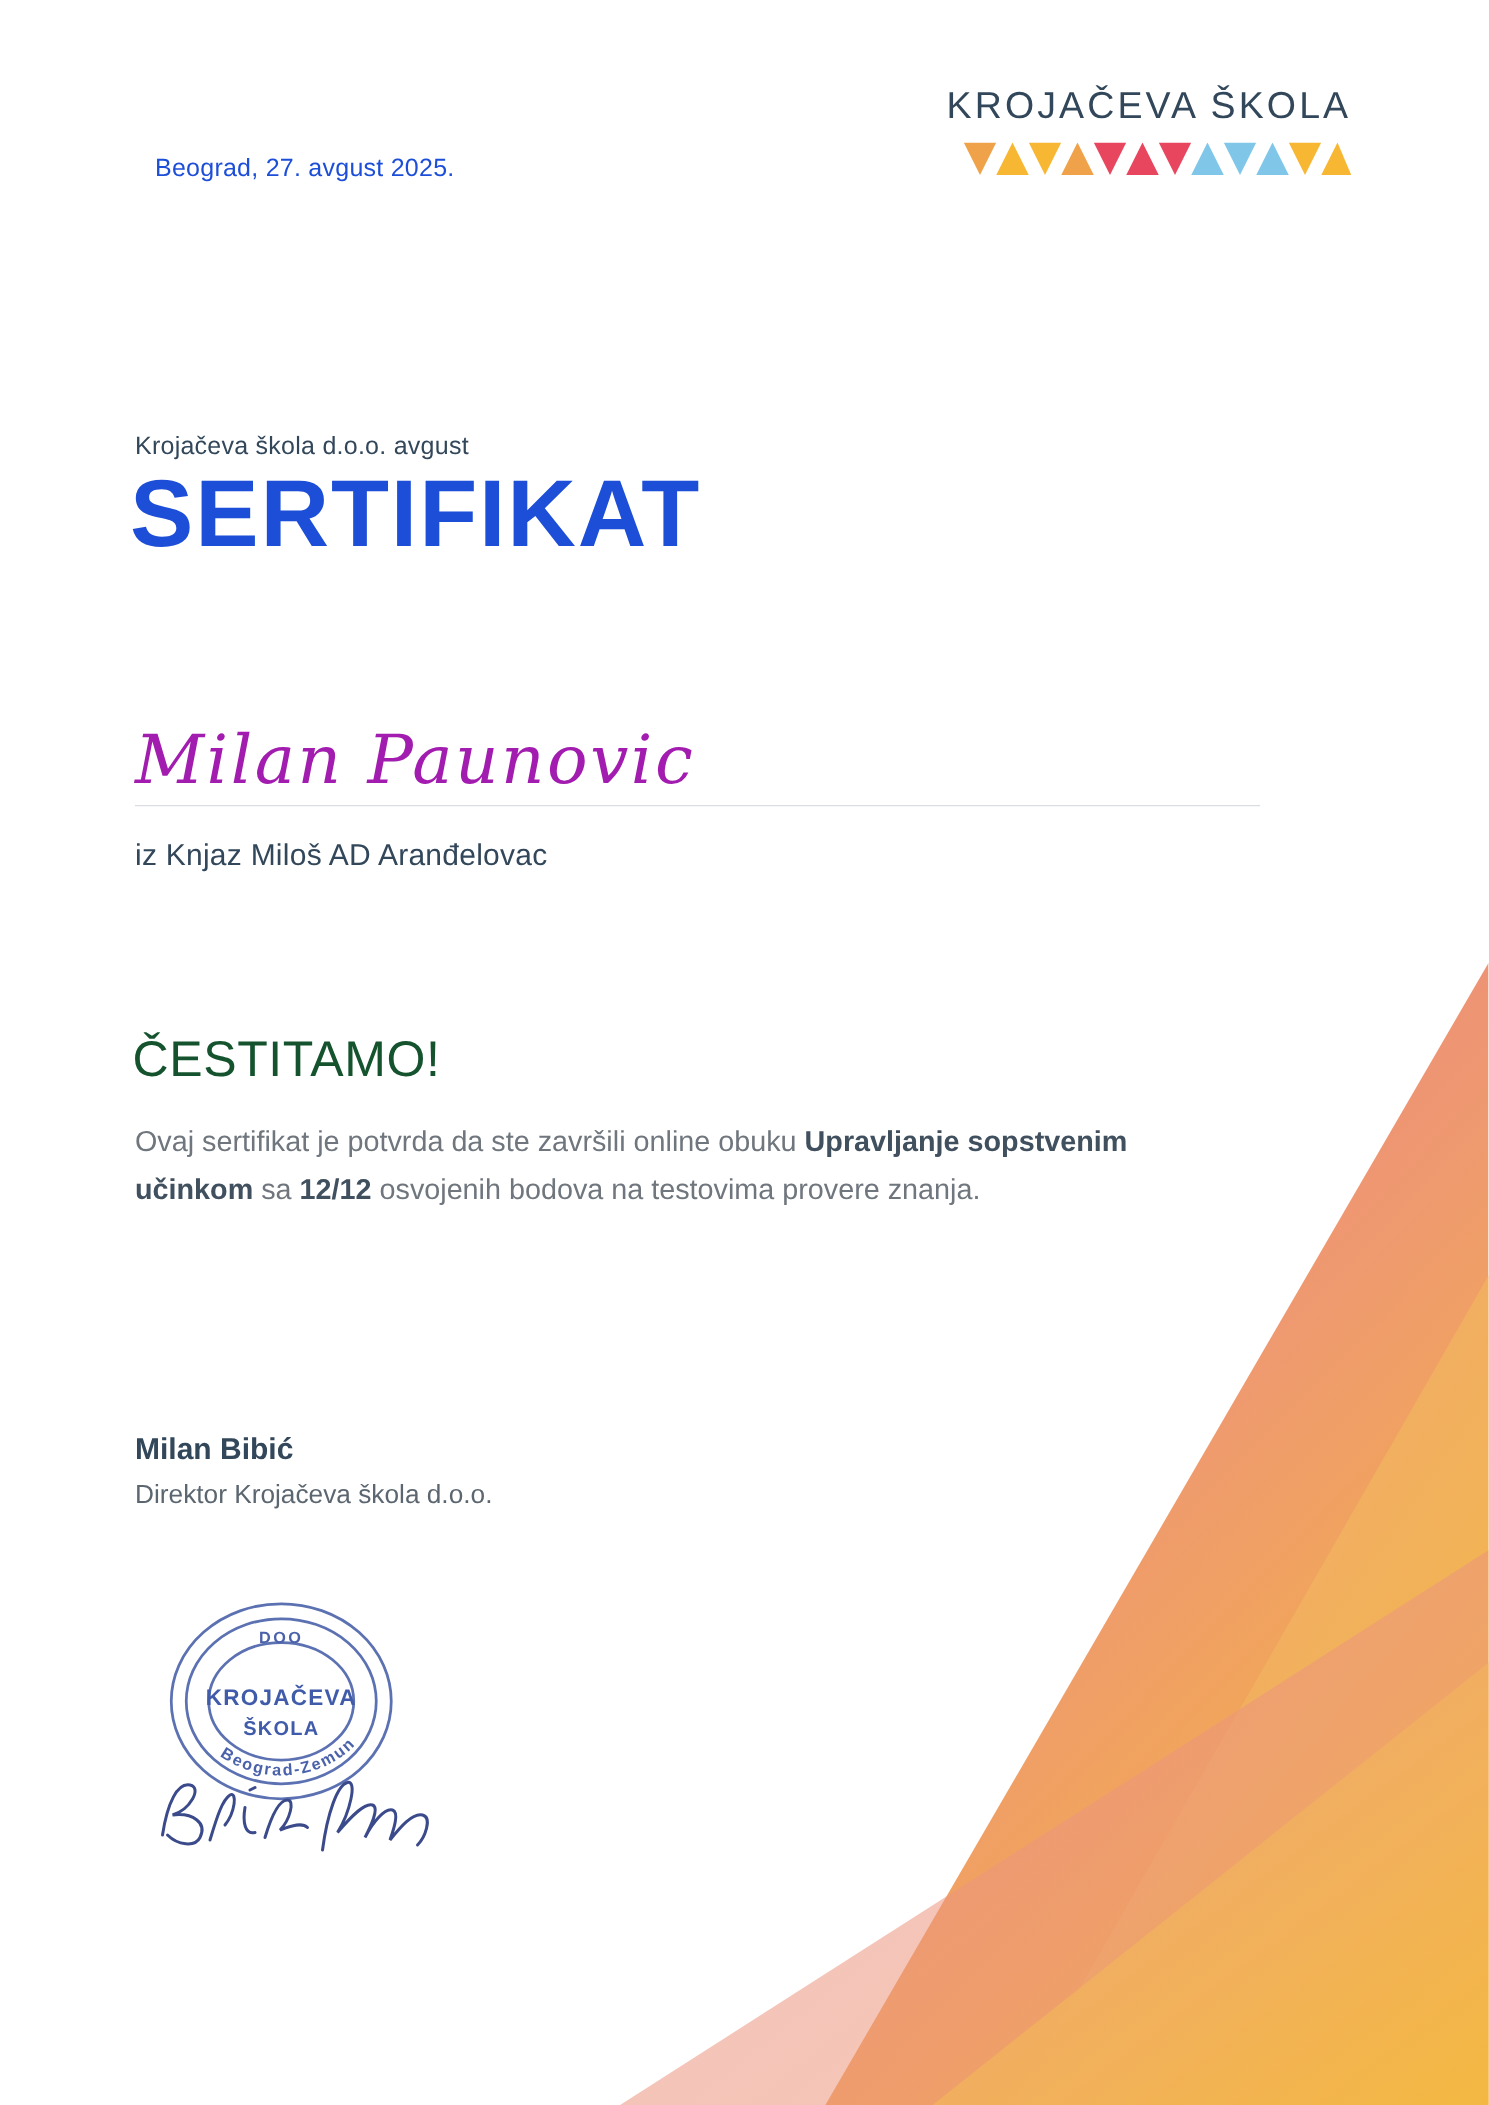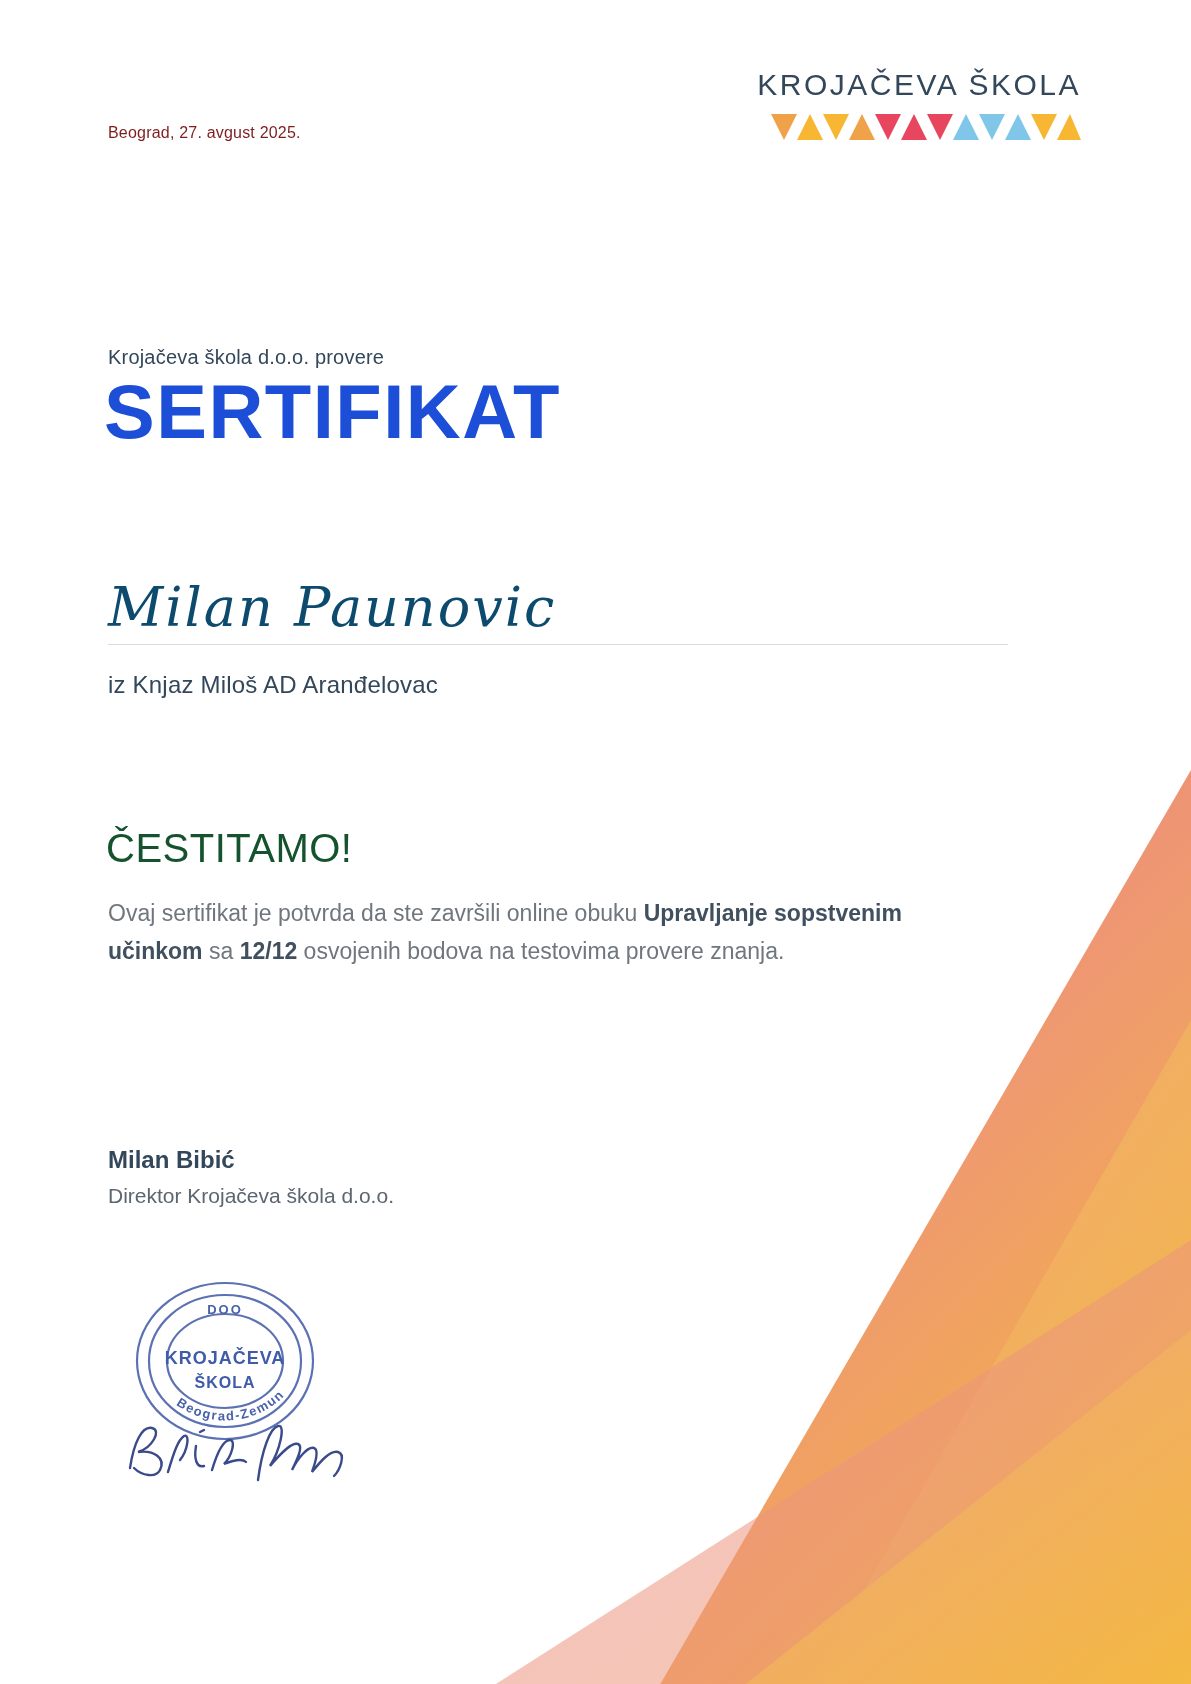--- a/index.html
+++ b/index.html
@@ -48,24 +48,24 @@
   .logo-tri-row {
     margin-top: 12px;
     display: flex;
     justify-content: flex-end;
     align-items: flex-start;
     height: 22px;
   }
 
   .date-line {
     position: absolute;
-    left: 108px;
+    left: 124px;
     top: 108px;
-    font-size: 16px;
-    color: #7f1d1d;
+    font-size: 20px;
+    color: #1d4ed8;
     letter-spacing: 0.2px;
   }
 
   
   .issuer {
     position: absolute;
     left: 108px;
     top: 330px;
     font-size: 20px;
     color: #33475b;
@@ -82,21 +82,21 @@
   }
 
   
   .recipient-name {
     position: absolute;
     left: 108px;
     top: 560px;
     font-family: "DejaVu Serif", serif;
     font-style: italic;
     font-size: 54px;
-    color: #0c4a6e;
+    color: #a21caf;
     letter-spacing: 2px;
   }
   .name-rule {
     position: absolute;
     left: 108px;
     top: 628px;
     width: 900px;
     height: 1px;
     background: #d9dde1;
   }
@@ -208,21 +208,21 @@
         <polygon points="208,0 234,0 221,26" fill="#7fc6e8"></polygon>
         <polygon points="234,26 260,26 247,0" fill="#7fc6e8"></polygon>
         <polygon points="260,0 286,0 273,26" fill="#f7b733"></polygon>
         <polygon points="286,26 310,26 299,0" fill="#f7b733"></polygon>
       </svg>
     </div>
   </div>
 
   <div class="date-line">Beograd, 27. avgust 2025.</div>
 
-  <div class="issuer">Krojačeva škola d.o.o. provere</div>
+  <div class="issuer">Krojačeva škola d.o.o. avgust</div>
   <div class="cert-title">SERTIFIKAT</div>
 
   <div class="recipient-name">Milan Paunovic</div>
   <div class="name-rule"></div>
   <div class="recipient-org">iz Knjaz Miloš AD Aranđelovac</div>
 
   <div class="congrats">ČESTITAMO!</div>
   <div class="body-text">
     <span>Ovaj sertifikat je potvrda da ste završili online obuku </span><b>Upravljanje sopstvenim učinkom</b><span> sa </span><b>12/12</b><span> osvojenih bodova na testovima provere znanja.</span>
   </div>

